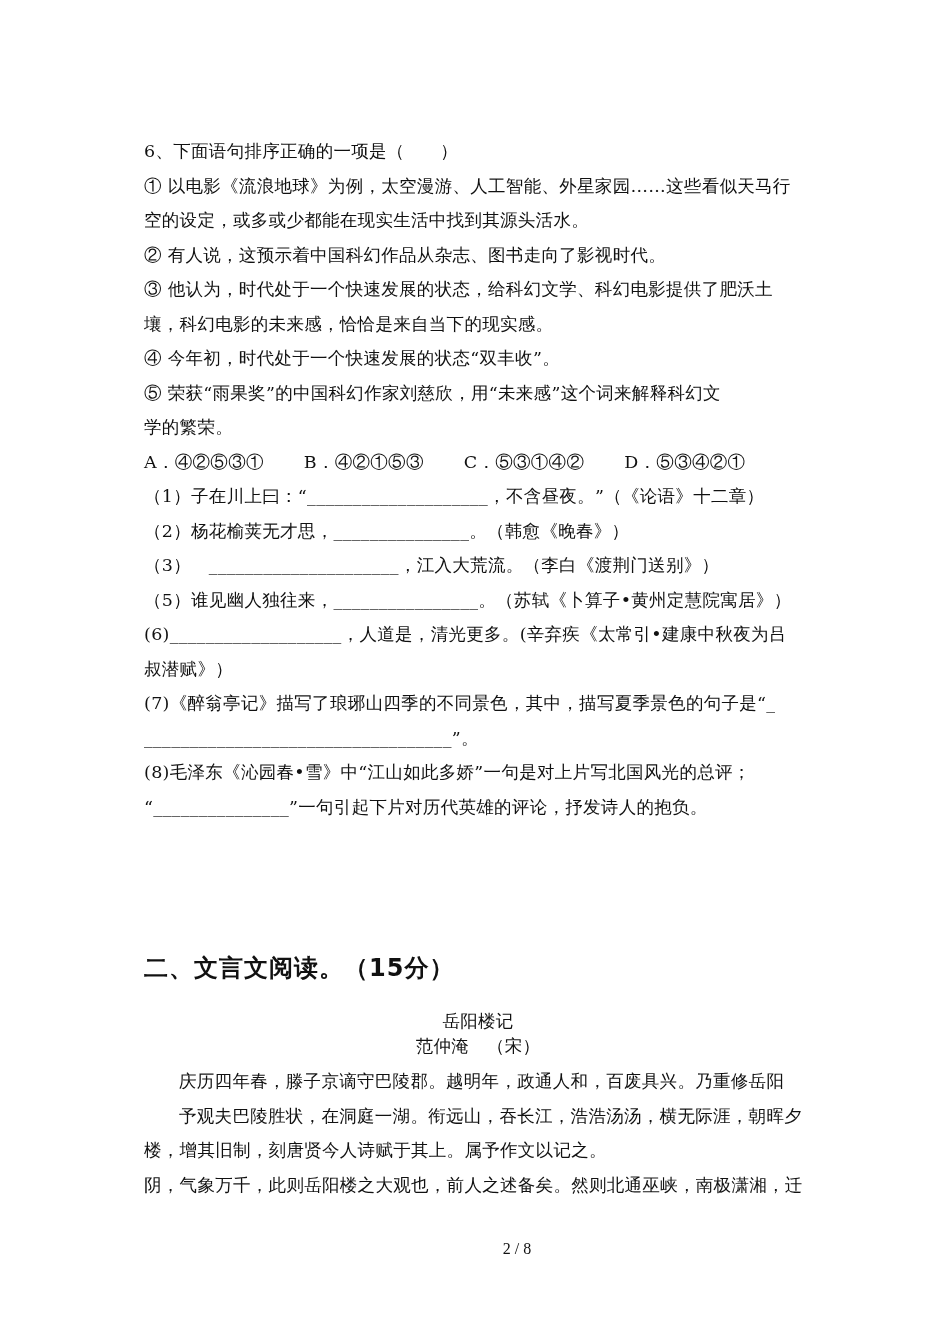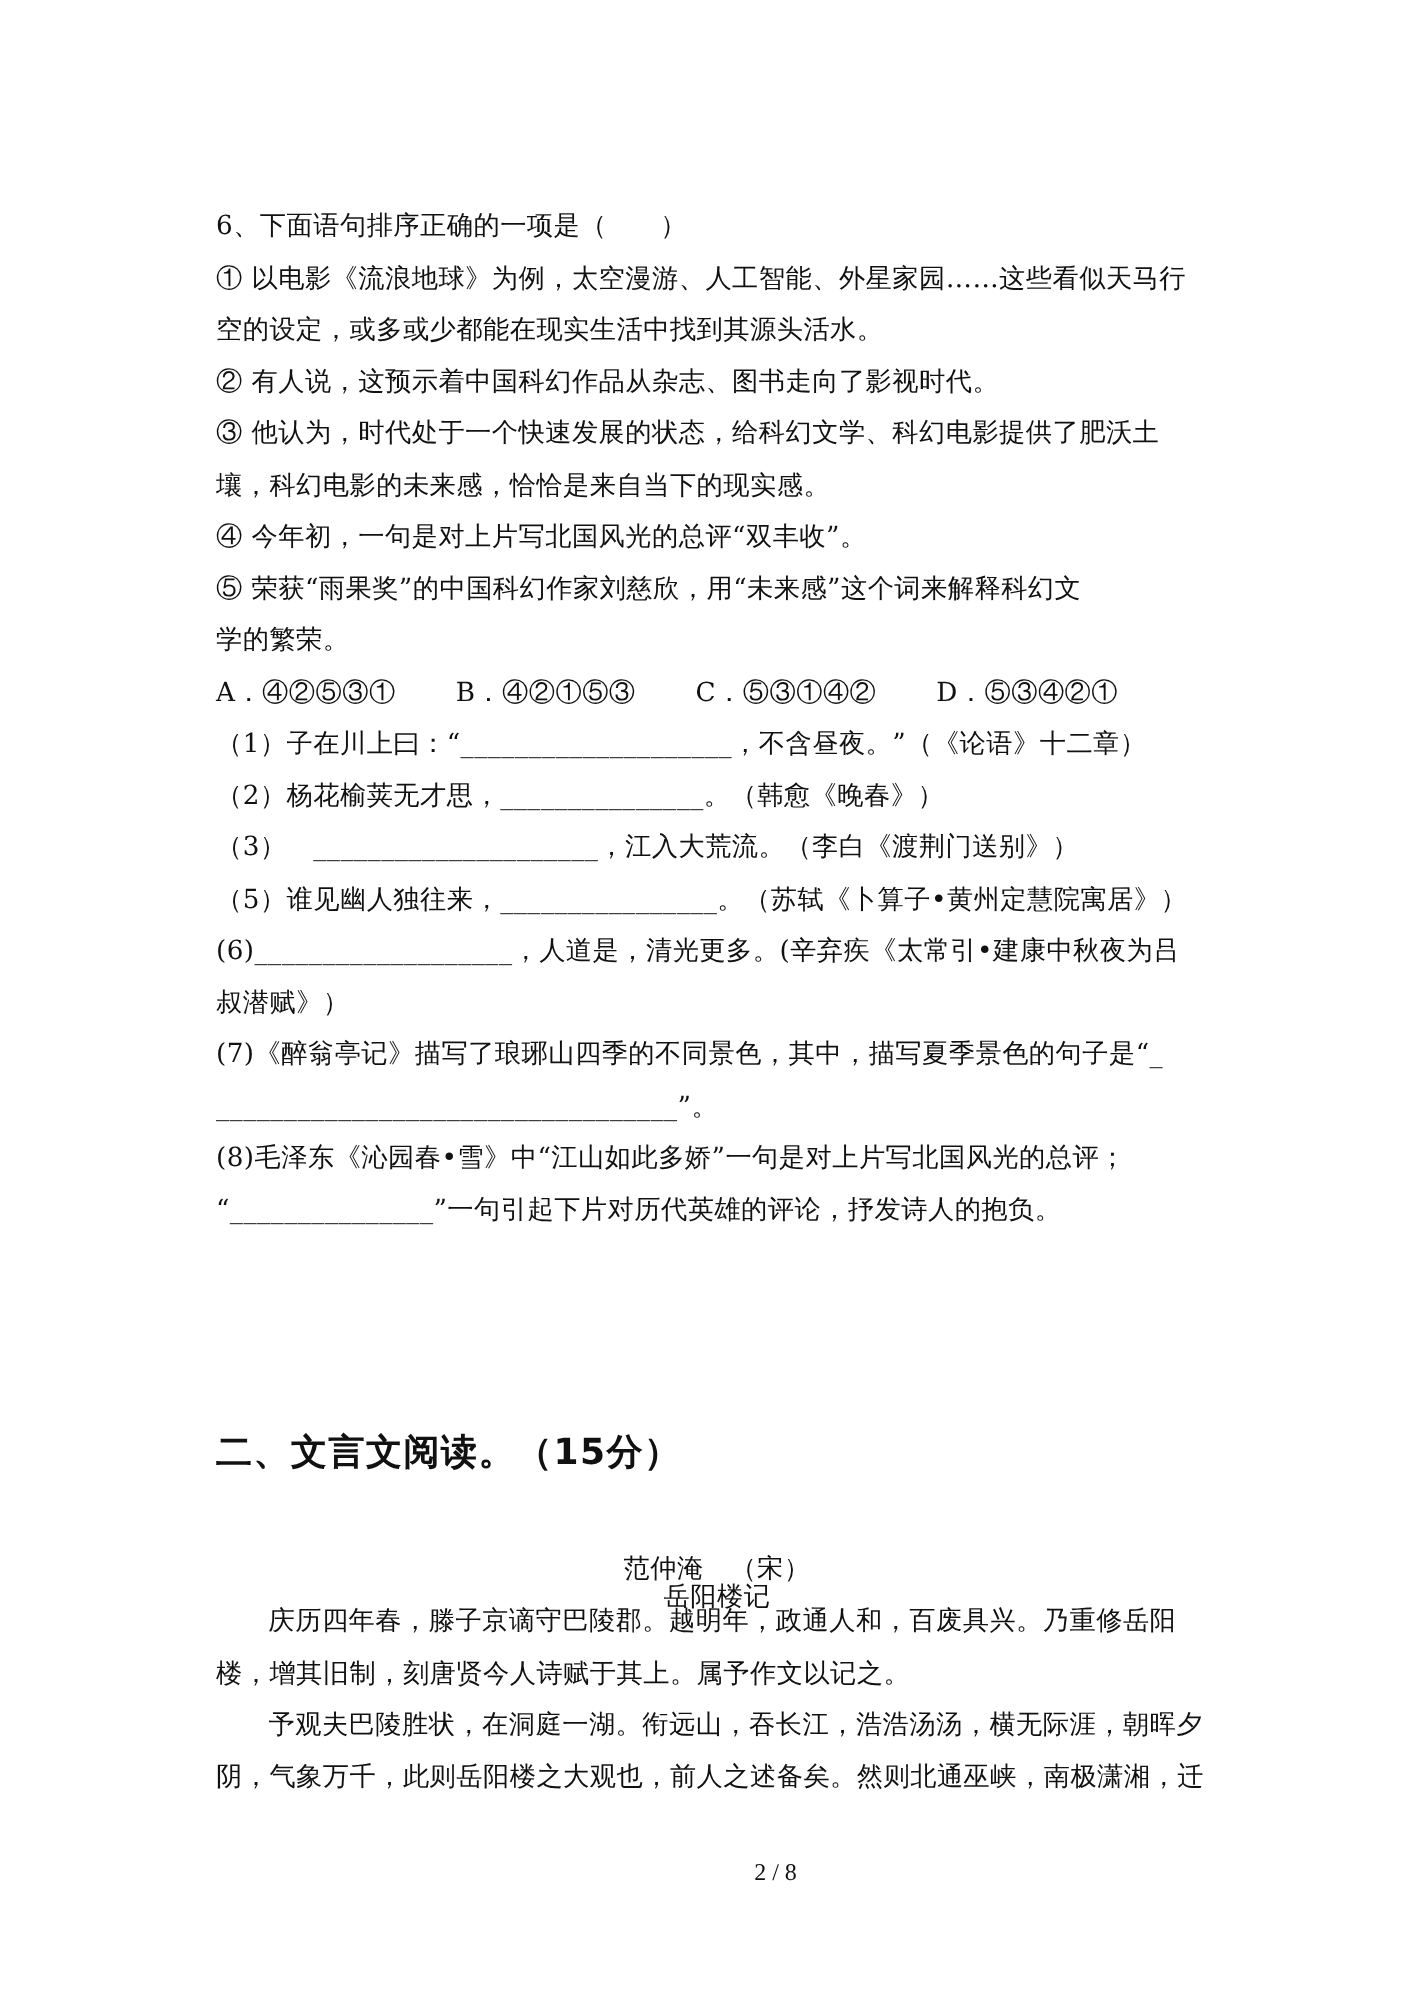--- a/index.html
+++ b/index.html
@@ -15,41 +15,41 @@
   }
   .indent { text-indent: 35px; }
   .options { display: flex; align-items: flex-end; }
   .options span { margin-right: 40px; }
   .section-title {
     position: absolute; left: 144px; top: 952px;
     font-family: "DejaVu Sans", "Liberation Sans", sans-serif;
     font-weight: bold; font-size: 24px; letter-spacing: 1px;
   }
   .center { text-align: center; }
-  .poem-title { position: absolute; left: 144px; top: 1048px; width: 668px; }
+  .poem-title { position: absolute; left: 144px; top: 1004px; width: 668px; }
   .poem-author { position: absolute; left: 144px; top: 1029px; width: 668px; }
   .passage { position: absolute; left: 144px; top: 1064px; width: 668px; }
   .footer {
     position: absolute; left: 0; width: 950px; top: 1240px;
     text-align: center; font-size: 16px;
     font-family: "Liberation Serif", serif;
     padding-left: 42px;
   }
 </style>
 </head>
 <body>
 
 <div class="page">
   <div class="line">6、下面语句排序正确的一项是（　　）</div>
   <div class="line">① 以电影《流浪地球》为例，太空漫游、人工智能、外星家园……这些看似天马行</div>
   <div class="line">空的设定，或多或少都能在现实生活中找到其源头活水。</div>
   <div class="line">② 有人说，这预示着中国科幻作品从杂志、图书走向了影视时代。</div>
   <div class="line">③ 他认为，时代处于一个快速发展的状态，给科幻文学、科幻电影提供了肥沃土</div>
   <div class="line">壤，科幻电影的未来感，恰恰是来自当下的现实感。</div>
-  <div class="line">④ 今年初，一句是对上片写北国风光的总评“双丰收”。</div>
+  <div class="line">④ 今年初，时代处于一个快速发展的状态“双丰收”。</div>
   <div class="line">⑤ 荣获“雨果奖”的中国科幻作家刘慈欣，用“未来感”这个词来解释科幻文</div>
   <div class="line">学的繁荣。</div>
   <div class="line options">
     <span>A．④②⑤③①</span>
     <span>B．④②①⑤③</span>
     <span>C．⑤③①④②</span>
     <span>D．⑤③④②①</span>
   </div>
   <div class="line">（1）子在川上曰：“____________________，不含昼夜。”（《论语》十二章）</div>
   <div class="line">（2）杨花榆荚无才思，_______________。（韩愈《晚春》）</div>
@@ -63,18 +63,18 @@
   <div class="line">“_______________”一句引起下片对历代英雄的评论，抒发诗人的抱负。</div>
 </div>
 
 <div class="section-title">二、文言文阅读。（15分）</div>
 
 <div class="line center poem-title">岳阳楼记</div>
 <div class="line center poem-author">范仲淹　（宋）</div>
 
 <div class="passage">
   <div class="line indent">庆历四年春，滕子京谪守巴陵郡。越明年，政通人和，百废具兴。乃重修岳阳</div>
+  <div class="line indent">予观夫巴陵胜状，在洞庭一湖。衔远山，吞长江，浩浩汤汤，横无际涯，朝晖夕</div>
   <div class="line">楼，增其旧制，刻唐贤今人诗赋于其上。属予作文以记之。</div>
-  <div class="line indent">予观夫巴陵胜状，在洞庭一湖。衔远山，吞长江，浩浩汤汤，横无际涯，朝晖夕</div>
   <div class="line">阴，气象万千，此则岳阳楼之大观也，前人之述备矣。然则北通巫峡，南极潇湘，迁</div>
 </div>
 
 <div class="footer">2 / 8</div>
 
 </body></html>

